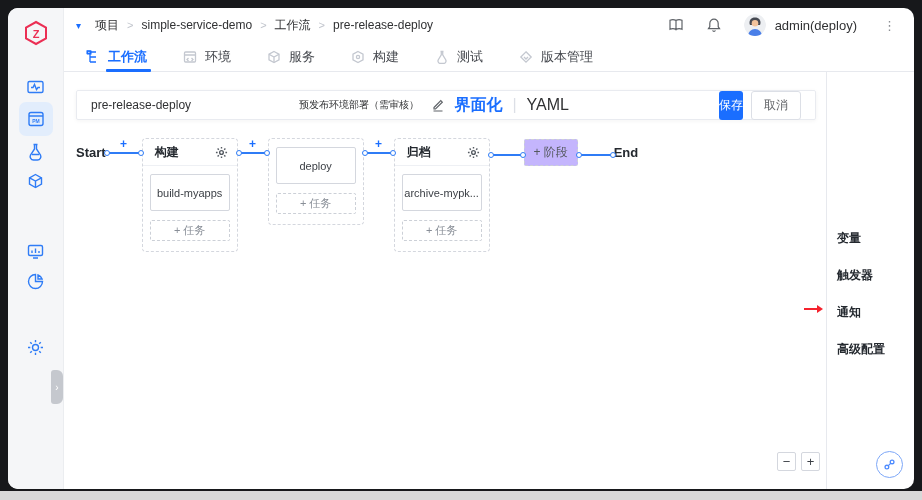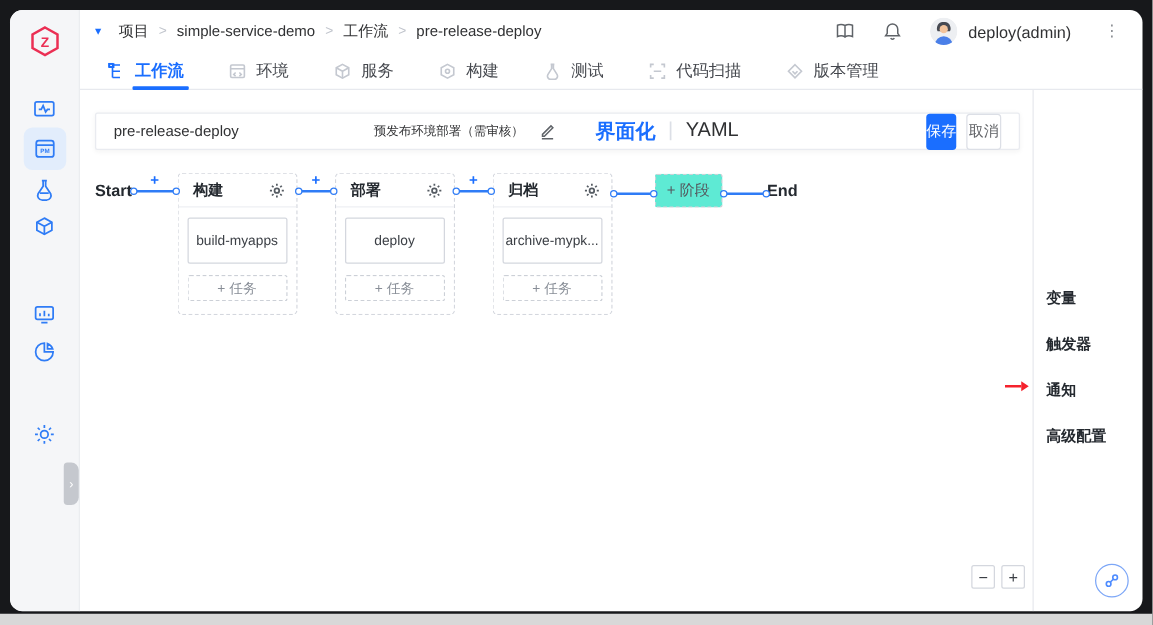--- a/index.html
+++ b/index.html
@@ -58,21 +58,21 @@
   .wf-desc { font-size:10px; color:#303133; margin-left:108px; }
   .edit-ic { margin-left:12px; color:#5f6368; display:flex; cursor:pointer; }
   .wf-mode { margin-left:auto; display:flex; align-items:center; font-size:16px; }
   .mode-ui { color:#1a6eff; font-weight:700; cursor:pointer; }
   .mode-div { color:#dcdfe6; margin:0 10px; }
   .mode-yaml { color:#303133; cursor:pointer; }
   .wf-actions { margin-left:150px; display:flex; align-items:center; }
   .btn-save { background:#1a6eff; color:#fff; border:none; font-size:12px; padding:6px 0;
               border-radius:3px; cursor:pointer; font-family:inherit; }
   .btn-cancel { background:#fff; color:#606266; border:1px solid #dcdfe6; font-size:12px;
-              padding:5px 1px; border-radius:3px; margin-left:8px; cursor:pointer; font-family:inherit; }
+              padding:5px 12px; border-radius:3px; margin-left:8px; cursor:pointer; font-family:inherit; }
 
   
   .pipeline { display:flex; align-items:flex-start; margin:18px 0 0 12px; }
   .pl-label { font-size:13px; font-weight:700; color:#24292f; margin-top:7px; white-space:nowrap; }
   .connector { display:flex; flex-direction:column; align-items:center; flex-shrink:0; }
   .connector.w30{ width:30px; } .connector.w34{ width:34px; } .connector.w36{ width:36px; }
   .connector .plus { color:#1a6eff; font-size:12px; font-weight:700; height:11px; line-height:11px;
               cursor:pointer; margin-top:1px; }
   .connector .line { position:relative; width:100%; height:2px; background:#2f7cf6; margin-top:2px; }
   .connector.noplus { padding-top:14px; }
@@ -84,21 +84,21 @@
   .stage-head { display:flex; align-items:center; justify-content:space-between;
                 padding:5px 9px 4px 12px; border-bottom:1px solid #eef0f4; }
   .stage-name { font-size:12px; font-weight:700; color:#24292f; }
   .gear-ic { color:#565c63; display:flex; cursor:pointer; }
   .task-chip { margin:8px auto 0; width:80px; height:37px; border:1px solid #d4d7de; border-radius:2px;
                background:#fff; display:flex; align-items:center; justify-content:center;
                font-size:11px; color:#3b3f45; overflow:hidden; white-space:nowrap; cursor:pointer; padding:0 2px; }
   .add-task { margin:9px auto 10px; width:80px; height:21px; border:1px dashed #ccd0d7; border-radius:2px;
                display:flex; align-items:center; justify-content:center; font-size:11px; color:#888e97;
                cursor:pointer; }
-  .add-stage { width:54px; height:27px; border:1px dashed #ccd0d7; border-radius:2px; background:#5eead4;
+  .add-stage { width:54px; height:27px; border:1px dashed #ccd0d7; border-radius:2px; background:#c4b5fd;
                display:flex; align-items:center; justify-content:center; font-size:12px; color:#55595f;
                cursor:pointer; flex-shrink:0; margin-top:1px; }
 
   
   .right-col { width:88px; border-left:1px solid #e7e9ee; padding-top:158px; position:relative; flex-shrink:0; }
   .right-item { font-size:12px; color:#24292f; font-weight:600; padding-left:10px; margin-bottom:20px;
                 position:relative; cursor:pointer; white-space:nowrap; }
   .red-arrow { position:absolute; left:-23px; top:4px; width:13px; height:2px; background:#f5222d; }
   .red-arrow::after { content:""; position:absolute; right:-6px; top:-3px; border-left:6px solid #f5222d;
                 border-top:4px solid transparent; border-bottom:4px solid transparent; }
@@ -204,21 +204,21 @@
           </svg>
         </span>
         <span class="avatar">
           <svg width="22" height="22" viewBox="0 0 22 22">
             <circle cx="11" cy="11" r="11" fill="#edeff2"></circle>
             <path d="M5.5 9c0-4 2.5-5.5 5.5-5.5S16.5 5 16.5 9c0 1-.3 1.6-.6 1.9H6.1C5.8 10.6 5.5 10 5.5 9z" fill="#474a52"></path>
             <circle cx="11" cy="9.3" r="3.3" fill="#f2c39c"></circle>
             <path d="M4 22a7 7 0 0 1 14 0z" fill="#4a7fe8"></path>
           </svg>
         </span>
-        <span class="username">deploy(admin)</span>
+        <span class="username">admin(deploy)</span>
         <span class="kebab">⋮</span>
       </div>
     </div>
 
     <div class="tabbar">
       <div class="tab active">
         <span class="t-ic">
           <svg width="14" height="14" viewBox="0 0 14 14" fill="none" stroke="currentColor" stroke-width="1.3">
             <path d="M4 2v10M4 2h6M4 7h6M4 12h6"></path>
               <rect x="1.2" y="1" width="3" height="2.4" fill="#fff"></rect>
@@ -254,28 +254,20 @@
         </span>
         <span class="tab-label">构建</span>
       </div>
       <div class="tab">
         <span class="t-ic">
           <svg width="14" height="14" viewBox="0 0 14 14" fill="none" stroke="currentColor" stroke-width="1.3">
             <path d="M5.5 1.5h3M6.3 1.5v3.4L3.3 9.7a2.6 2.6 0 0 0 2.2 3.8h3a2.6 2.6 0 0 0 2.2-3.8l-3-4.8V1.5"></path>
           </svg>
         </span>
         <span class="tab-label">测试</span>
-      </div>
-      <div class="tab">
-        <span class="t-ic">
-          <svg width="14" height="14" viewBox="0 0 14 14" fill="none" stroke="currentColor" stroke-width="1.3">
-            <path d="M1.5 4V1.5H4M10 1.5h2.5V4M12.5 10v2.5H10M4 12.5H1.5V10M4 7h6"></path>
-          </svg>
-        </span>
-        <span class="tab-label">代码扫描</span>
       </div>
       <div class="tab">
         <span class="t-ic">
           <svg width="14" height="14" viewBox="0 0 14 14" fill="none" stroke="currentColor" stroke-width="1.3">
             <path d="M7 1.8 12.2 7 7 12.2 1.8 7z"></path>
               <path d="M5 7l2 2 2-2"></path>
           </svg>
         </span>
         <span class="tab-label">版本管理</span>
       </div>
@@ -325,29 +317,20 @@
             <div class="task-chip">build-myapps</div>
             <div class="add-task">+ 任务</div>
           </div>
 
           <div class="connector w30">
             <span class="plus">+</span>
             <div class="line"></div>
           </div>
 
           <div class="stage-card">
-            <div class="stage-head">
-              <span class="stage-name">部署</span>
-              <span class="gear-ic">
-                <svg width="13" height="13" viewBox="0 0 14 14" fill="none" stroke="currentColor" stroke-width="1.5">
-                  <circle cx="7" cy="7" r="2"></circle>
-                  <path d="M7 1v1.8M7 11.2V13M1 7h1.8M11.2 7H13M2.8 2.8l1.3 1.3M9.9 9.9l1.3 1.3M11.2 2.8 9.9 4.1M4.1 9.9 2.8 11.2"></path>
-                </svg>
-              </span>
-            </div>
             <div class="task-chip">deploy</div>
             <div class="add-task">+ 任务</div>
           </div>
 
           <div class="connector w30">
             <span class="plus">+</span>
             <div class="line"></div>
           </div>
 
           <div class="stage-card">

